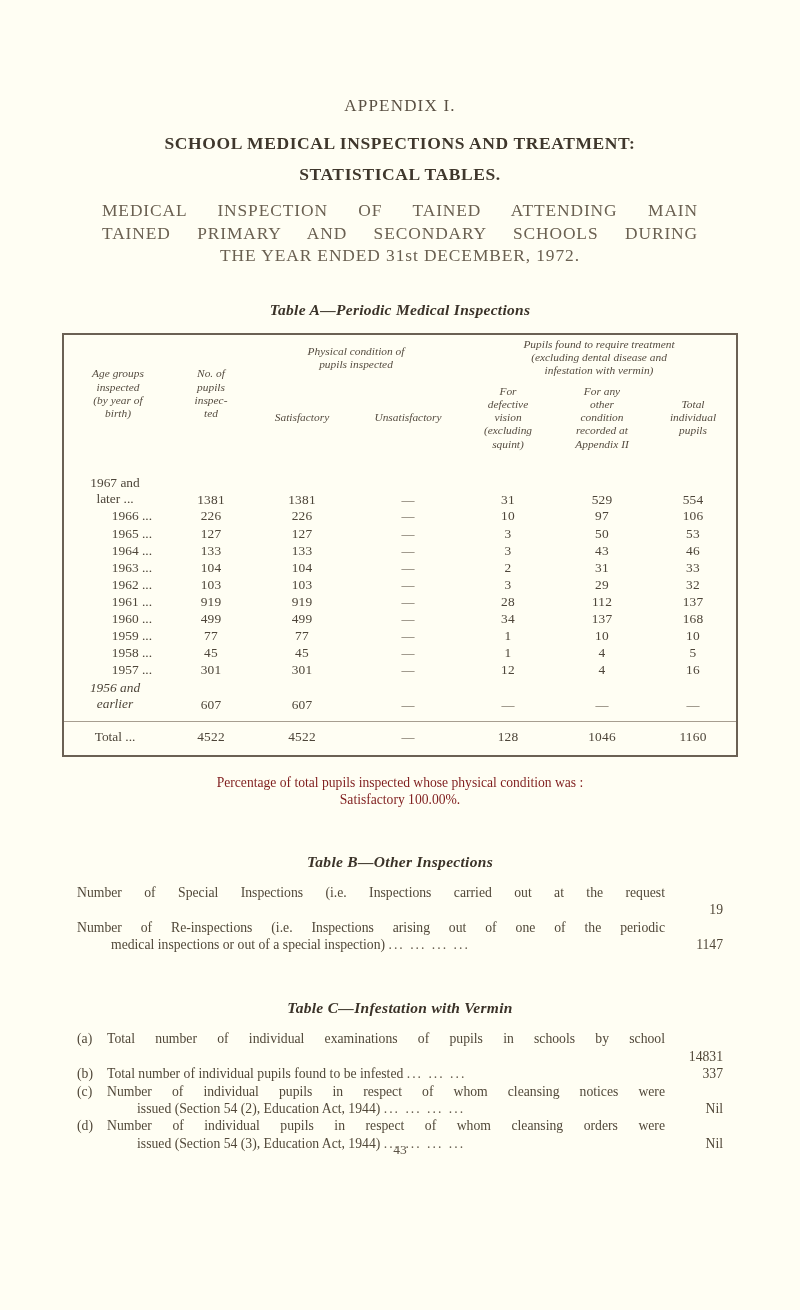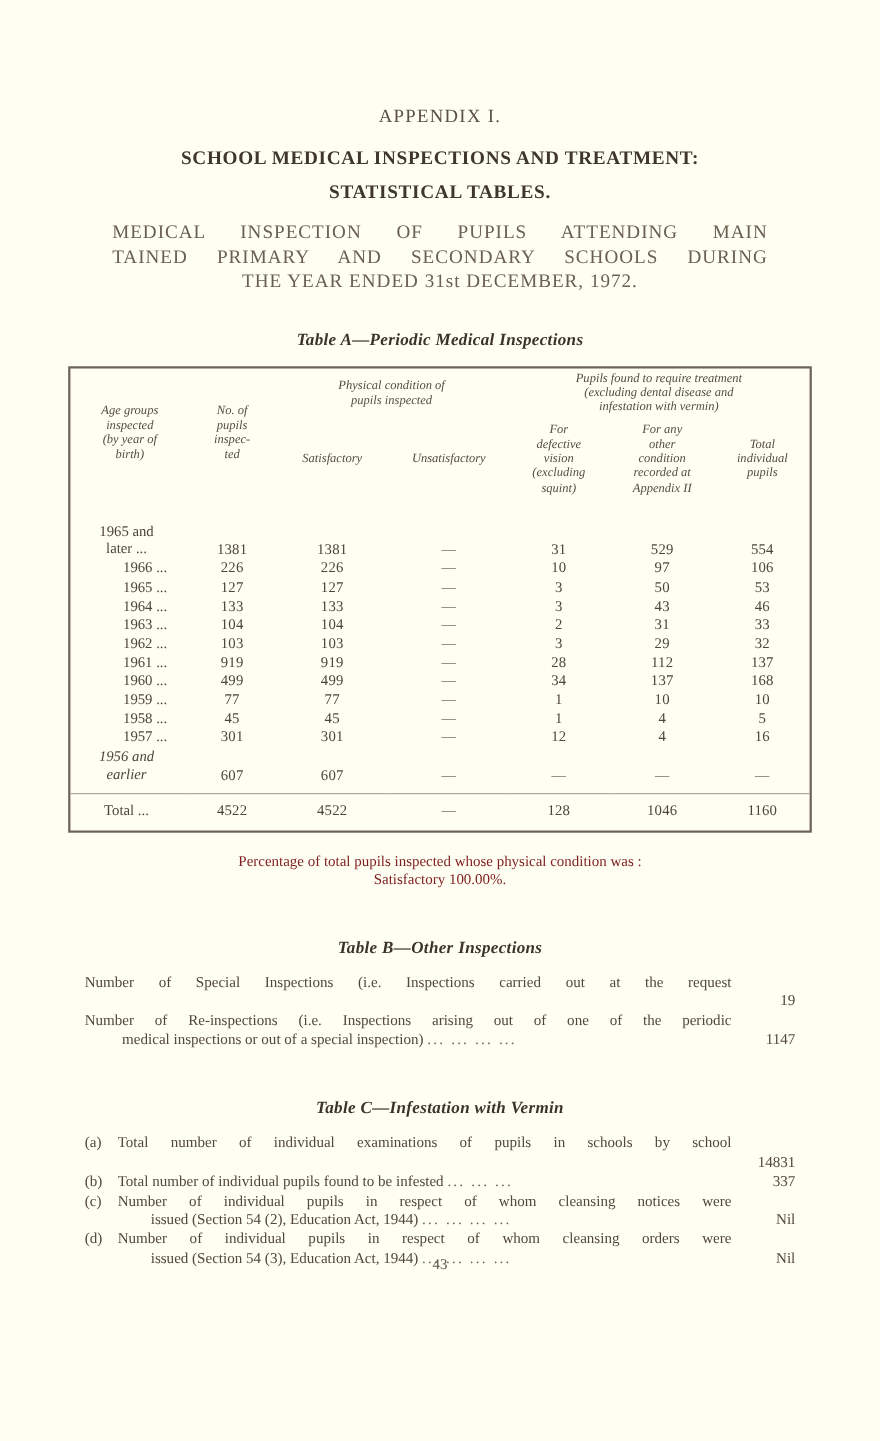--- a/index.html
+++ b/index.html
@@ -223,21 +223,21 @@
 </head>
 <body>
 
 <div class="page">
 
   <div class="appendix-title">APPENDIX I.</div>
   <div class="main-title">SCHOOL MEDICAL INSPECTIONS AND TREATMENT:</div>
   <div class="sub-title">STATISTICAL TABLES.</div>
 
   <div class="lead-block">
-    <span class="lead-justify">MEDICAL INSPECTION OF PUPILS ATTENDING MAIN</span>
+    <span class="lead-justify">MEDICAL INSPECTION OF TAINED ATTENDING MAIN</span>
     <span class="lead-justify">TAINED PRIMARY AND SECONDARY SCHOOLS DURING</span>
     <span class="lead-line">THE YEAR ENDED 31st DECEMBER, 1972.</span>
   </div>
 
   <div class="table-caption" id="caption-a">Table A—Periodic Medical Inspections</div>
 
   <div class="tblwrap">
     <table class="ta">
       <colgroup>
         <col class="col-age">
@@ -296,21 +296,21 @@
           <td class="ital hdr-sub">
             <div>Total</div>
             <div>individual</div>
             <div>pupils</div>
           </td>
         </tr>
       </thead>
       <tbody id="table-a-body">
           <tr class="firstdata">
             <td class="agecell vr two" style="height: 34px;">
-              <div>1965 and</div>
+              <div>1967 and</div>
               <div>later  ...</div>
             </td>
             <td class="num vr" style="vertical-align: bottom; height: 34px;">1381</td>
             <td class="num vr" style="vertical-align: bottom; height: 34px;">1381</td>
             <td class="num vr" style="vertical-align: bottom; height: 34px;"><span class="dash">—</span></td>
             <td class="num vr" style="vertical-align: bottom; height: 34px;">31</td>
             <td class="num vr" style="vertical-align: bottom; height: 34px;">529</td>
             <td class="num" style="vertical-align: bottom; height: 34px;">554</td>
           </tr>
           <tr>

